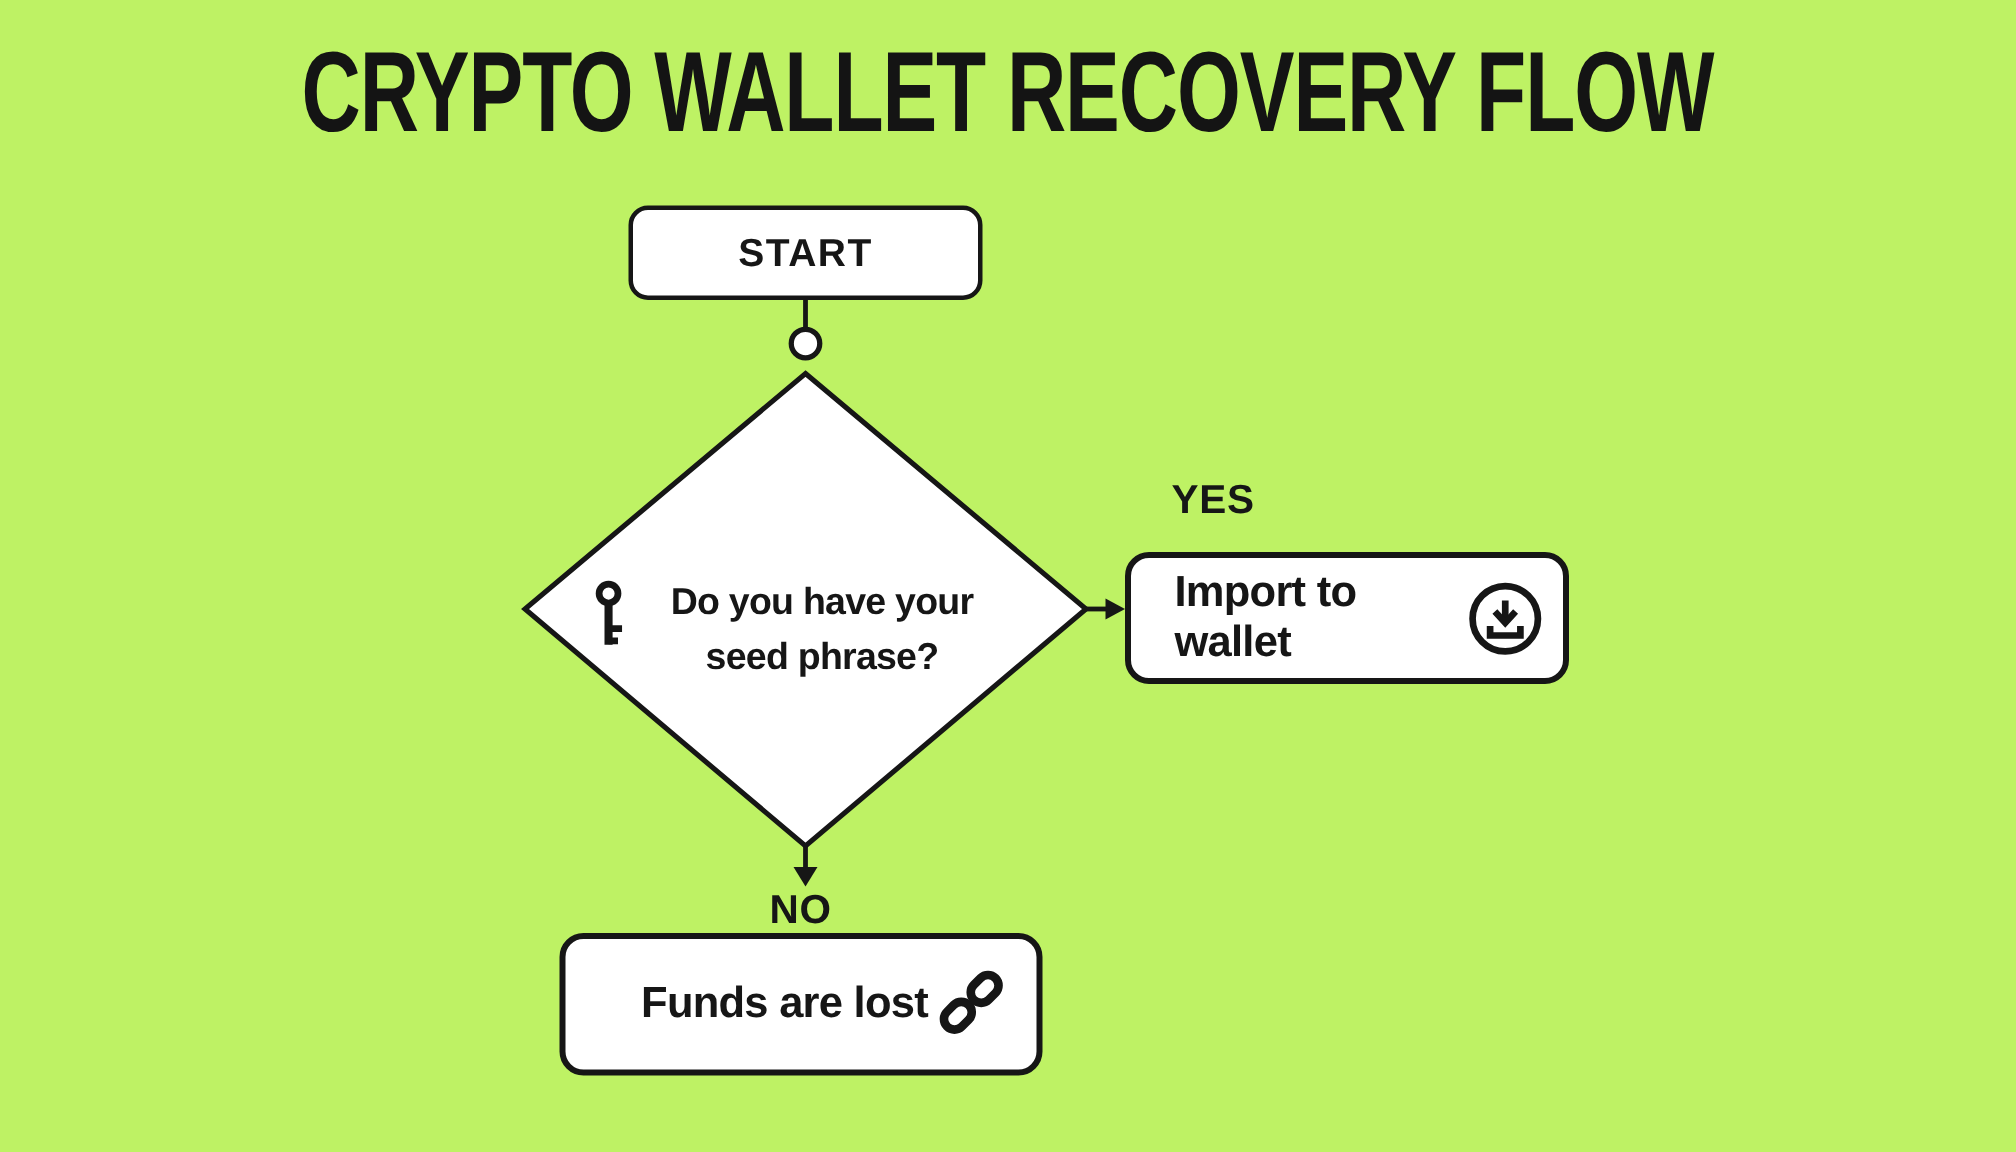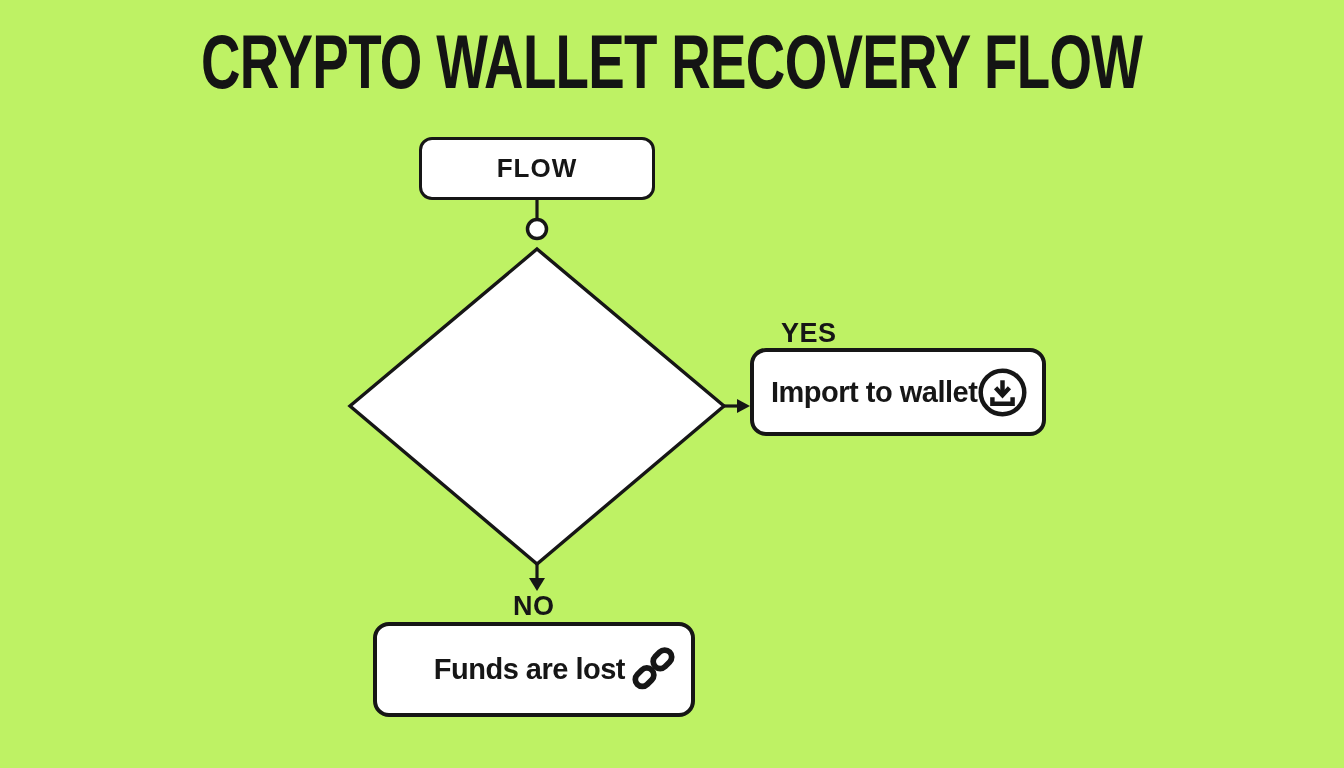--- a/index.html
+++ b/index.html
@@ -53,34 +53,34 @@
   .start-node {
     left: 419px; top: 137px;
     width: 236px; height: 63px;
     justify-content: center;
   }
   .start-node .node-label {
     font-size: 26px;
     letter-spacing: 1px;
   }
   .import-node {
-    left: 750px; top: 348px;
+    left: 750px; top: 368px;
     width: 296px; height: 88px;
     border-width: 4px;
     border-radius: 16px;
     justify-content: flex-start;
-    padding: 0 13px 0 17px;
+    padding: 0 13px 0 29px;
   }
   .import-node .node-label { font-size: 29px; }
   .funds-node {
     left: 373px; top: 622px;
     width: 322px; height: 95px;
     border-width: 4px;
     border-radius: 16px;
-    justify-content: flex-end;
+    justify-content: center;
     padding: 0 9px 0 44px;
   }
   .funds-node .node-label { font-size: 29px; }
   
   .decision-content {
     position: absolute;
     left: 394px; top: 383px;
     display: flex;
     align-items: flex-start;
     gap: 16px;
@@ -125,23 +125,37 @@
     <polygon points="537,249 724,406 537,564 350,406" fill="#ffffff" stroke="#161616" stroke-width="3.4" stroke-linejoin="miter"></polygon>
 
     <line x1="724" y1="406" x2="740" y2="406" stroke="#161616" stroke-width="3.2"></line>
     <polygon points="737,399 750,406 737,413" fill="#161616"></polygon>
 
     <line x1="537" y1="564" x2="537" y2="580" stroke="#161616" stroke-width="3.2"></line>
     <polygon points="529,578 545,578 537,591" fill="#161616"></polygon>
   </svg>
 
   <div class="node start-node">
-    <span class="node-label">FLOW</span>
+    <span class="node-label">START</span>
   </div>
 
+  <div class="decision-content">
+    <span class="icon key-wrap">
+      <svg width="27" height="50" viewBox="0 0 30 54" fill="none">
+        <circle cx="13" cy="10" r="7" stroke="#161616" stroke-width="5"></circle>
+        <line x1="13" y1="17" x2="13" y2="48" stroke="#161616" stroke-width="6"></line>
+        <line x1="13" y1="36" x2="23" y2="36" stroke="#161616" stroke-width="5"></line>
+        <line x1="13" y1="45" x2="20" y2="45" stroke="#161616" stroke-width="5"></line>
+      </svg>
+    </span>
+    <div class="decision-question">
+      <span>Do you have your</span>
+      <span>seed phrase?</span>
+    </div>
+  </div>
 
   <div class="branch-label yes-label">YES</div>
 
   <div class="node import-node">
     <span class="node-label">Import to wallet</span>
     <span class="icon">
       <svg width="51" height="51" viewBox="0 0 48 48" fill="none">
         <circle cx="24" cy="24" r="20.5" stroke="#161616" stroke-width="4.2"></circle>
         <line x1="24" y1="12.5" x2="24" y2="24.5" stroke="#161616" stroke-width="4.2"></line>
         <polyline points="17.5,19.5 24,26.5 30.5,19.5" stroke="#161616" stroke-width="4.2" stroke-linejoin="miter"></polyline>

